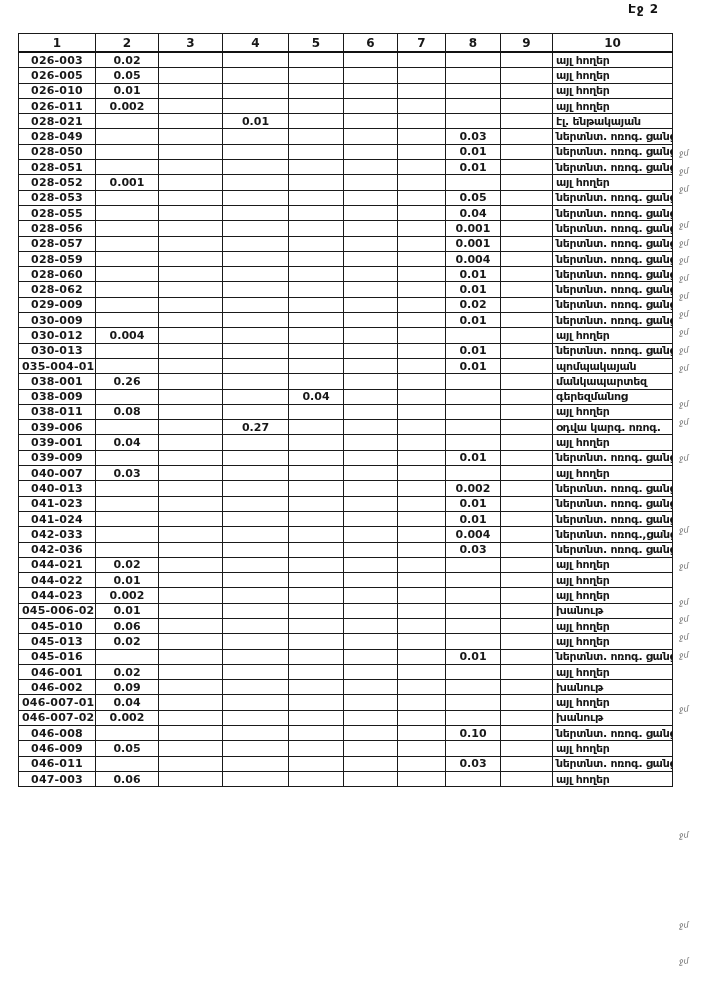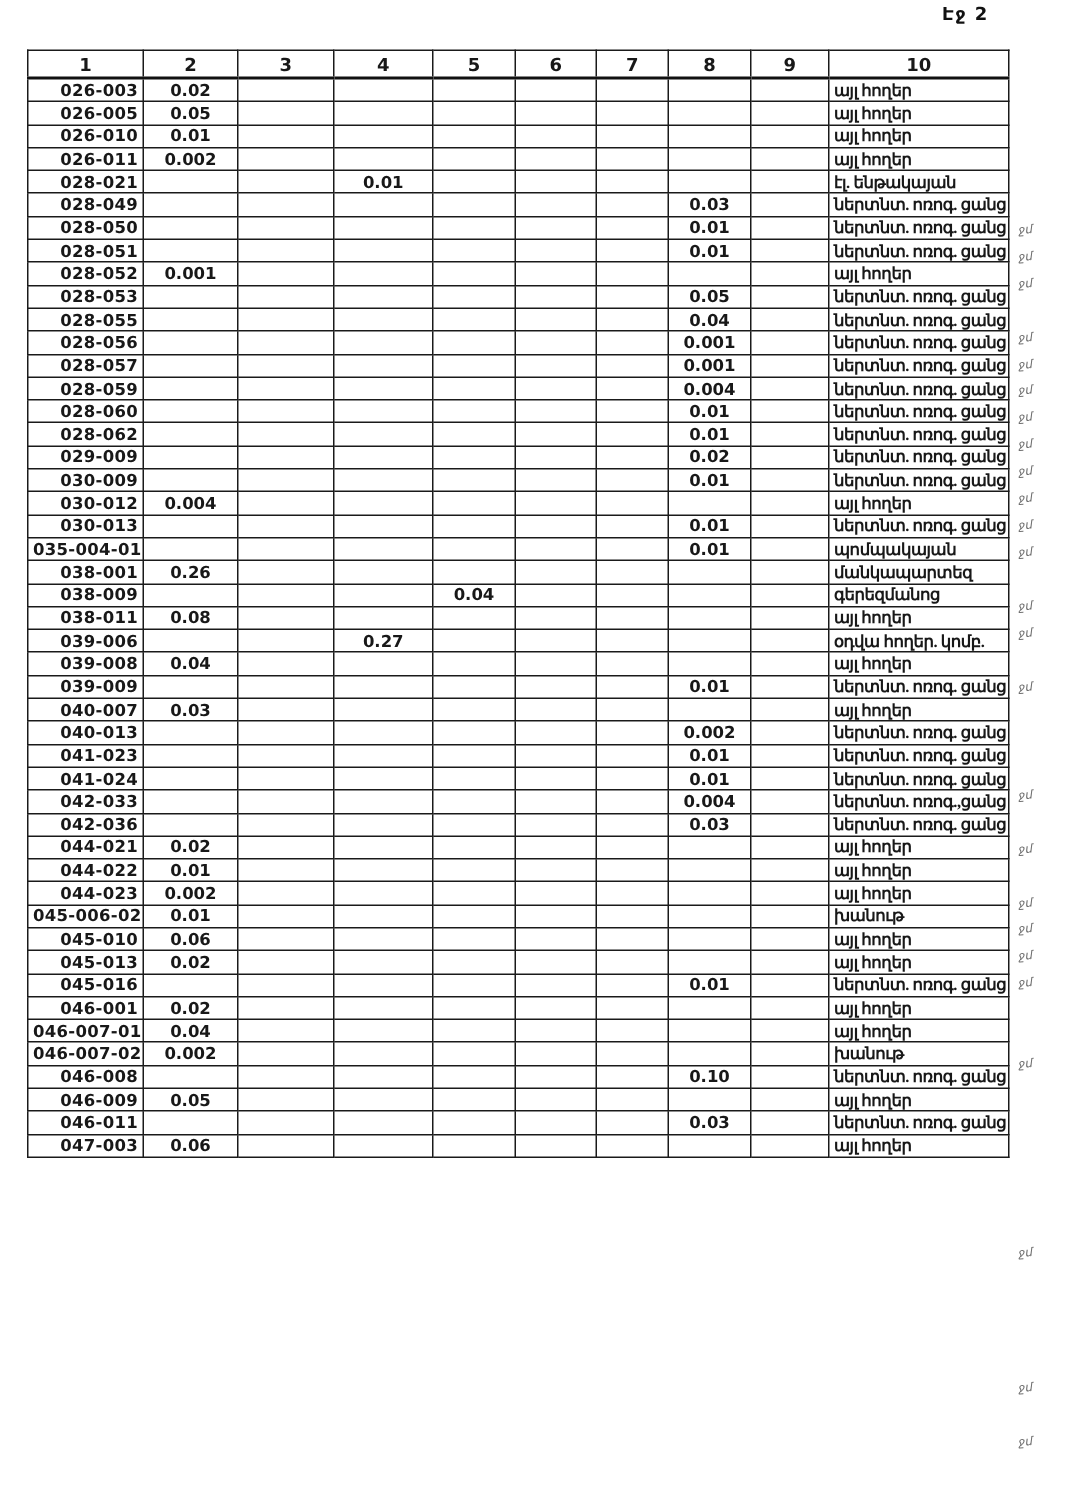--- a/index.html
+++ b/index.html
@@ -17,24 +17,24 @@
   }
   #doc-table td,#doc-table th{
     border:1.6px solid #1a1a1a;padding:0 3px;overflow:hidden;white-space:nowrap;
     font-weight:700;color:#181818;
   }
   #doc-table th{
     height:17px;font-size:12px;text-align:center;font-weight:700;
     border-bottom:2px solid #111;
   }
   #doc-table td{height:14.3px;font-size:11px;}
-  td.code{text-align:right;letter-spacing:0.2px;}
+  td.code{text-align:center;letter-spacing:0.2px;}
   td.num{text-align:center;}
   td.use{
-    font-size:9.3px;letter-spacing:-0.3px;text-align:left;padding:0 2px;font-family:Liberation Serif, serif;
+    font-size:9.3px;letter-spacing:-0.3px;text-align:left;padding:0 2px;
   }
   .mark{
     position:absolute;left:679px;width:28px;font-size:8px;color:#555;
     font-style:italic;transform:rotate(-4deg);opacity:0.85;
     font-family:"DejaVu Sans",sans-serif;
   }
 </style>
 </head>
 <body>
 
@@ -360,24 +360,24 @@
         <tr>
           <td class="code">039-006</td>
           <td class="num"></td>
           <td class="num"></td>
           <td class="num">0.27</td>
           <td class="num"></td>
           <td class="num"></td>
           <td class="num"></td>
           <td class="num"></td>
           <td class="num"></td>
-          <td class="use">օդվա հողեր. կոմբ.</td>
-        </tr>
-        <tr>
-          <td class="code">039-008</td>
+          <td class="use">օդվա կարգ. ոռոգ.</td>
+        </tr>
+        <tr>
+          <td class="code">039-001</td>
           <td class="num">0.04</td>
           <td class="num"></td>
           <td class="num"></td>
           <td class="num"></td>
           <td class="num"></td>
           <td class="num"></td>
           <td class="num"></td>
           <td class="num"></td>
           <td class="use">այլ հողեր</td>
         </tr>
@@ -553,20 +553,32 @@
           <td class="code">046-001</td>
           <td class="num">0.02</td>
           <td class="num"></td>
           <td class="num"></td>
           <td class="num"></td>
           <td class="num"></td>
           <td class="num"></td>
           <td class="num"></td>
           <td class="num"></td>
           <td class="use">այլ հողեր</td>
+        </tr>
+        <tr>
+          <td class="code">046-002</td>
+          <td class="num">0.09</td>
+          <td class="num"></td>
+          <td class="num"></td>
+          <td class="num"></td>
+          <td class="num"></td>
+          <td class="num"></td>
+          <td class="num"></td>
+          <td class="num"></td>
+          <td class="use">խանութ</td>
         </tr>
         <tr>
           <td class="code">046-007-01</td>
           <td class="num">0.04</td>
           <td class="num"></td>
           <td class="num"></td>
           <td class="num"></td>
           <td class="num"></td>
           <td class="num"></td>
           <td class="num"></td>

